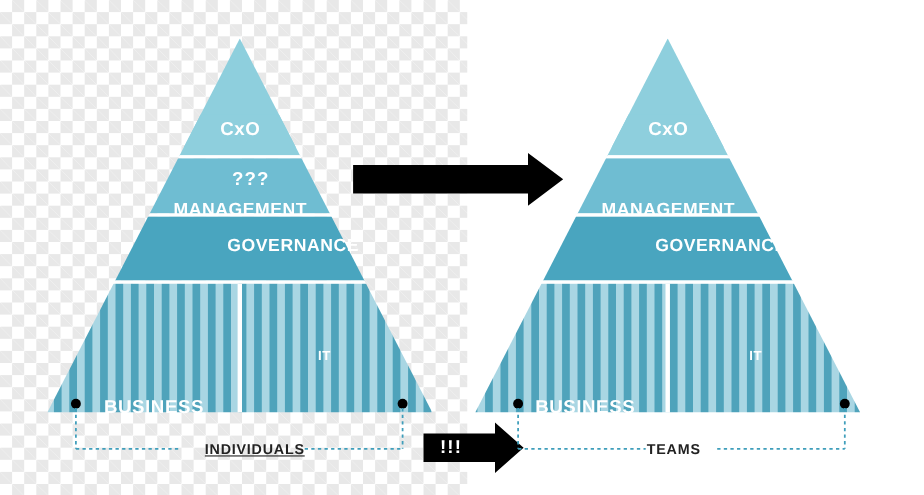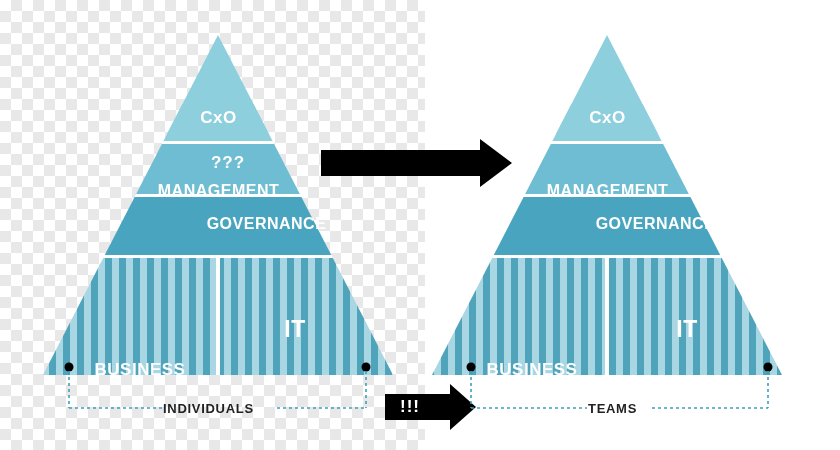--- a/index.html
+++ b/index.html
@@ -51,21 +51,21 @@
     font-weight: bold;
     letter-spacing: 0.5px;
     white-space: nowrap;
     text-align: center;
     pointer-events: none;
   }
   .lbl-cxo { font-size: 17px; }
   .lbl-mgmt { font-size: 16px; margin-top: 24px; }
   .lbl-gov { font-size: 16px; margin-left: 48px; }
   .lbl-biz { font-size: 17px; margin-top: 44px; }
-  .lbl-it { font-size: 23px; }
+  .lbl-it { font-size: 12px; }
   .axis-label {
     position: absolute;
     font-size: 13px;
     font-weight: bold;
     color: #222222;
     letter-spacing: 0.7px;
     white-space: nowrap;
   }
   .arrow-text {
     position: absolute;
@@ -166,16 +166,16 @@
 
   <div class="band-label lbl-cxo" style="left:389px;top:108px;width:437px;">CxO</div>
   <div class="band-label lbl-mgmt" style="left:389px;top:158px;width:437px;">MANAGEMENT</div>
   <div class="band-label lbl-gov" style="left:389px;top:215px;width:437px;">GOVERNANCE</div>
   <div class="band-label lbl-biz" style="left:452px;top:316px;width:160px;">BUSINESS</div>
   <div class="band-label lbl-it" style="left:632px;top:316px;width:110px;">IT</div>
 
   <div class="arrow-text" style="left:0;top:153px;width:456px;text-align:center;">???</div>
   <div class="arrow-text" style="left:370px;top:397px;width:80px;text-align:center;">!!!</div>
 
-  <div class="axis-label" style="left:163px;top:401px;width:114px;text-align:left;">INDIVIDUALS</div>
+  <div class="axis-label" style="left:163px;top:401px;width:114px;text-align:right;text-decoration:underline;">INDIVIDUALS</div>
   <div class="axis-label" style="left:588px;top:401px;width:65px;text-align:left;">TEAMS</div>
 
 </div>
 
 </body></html>

